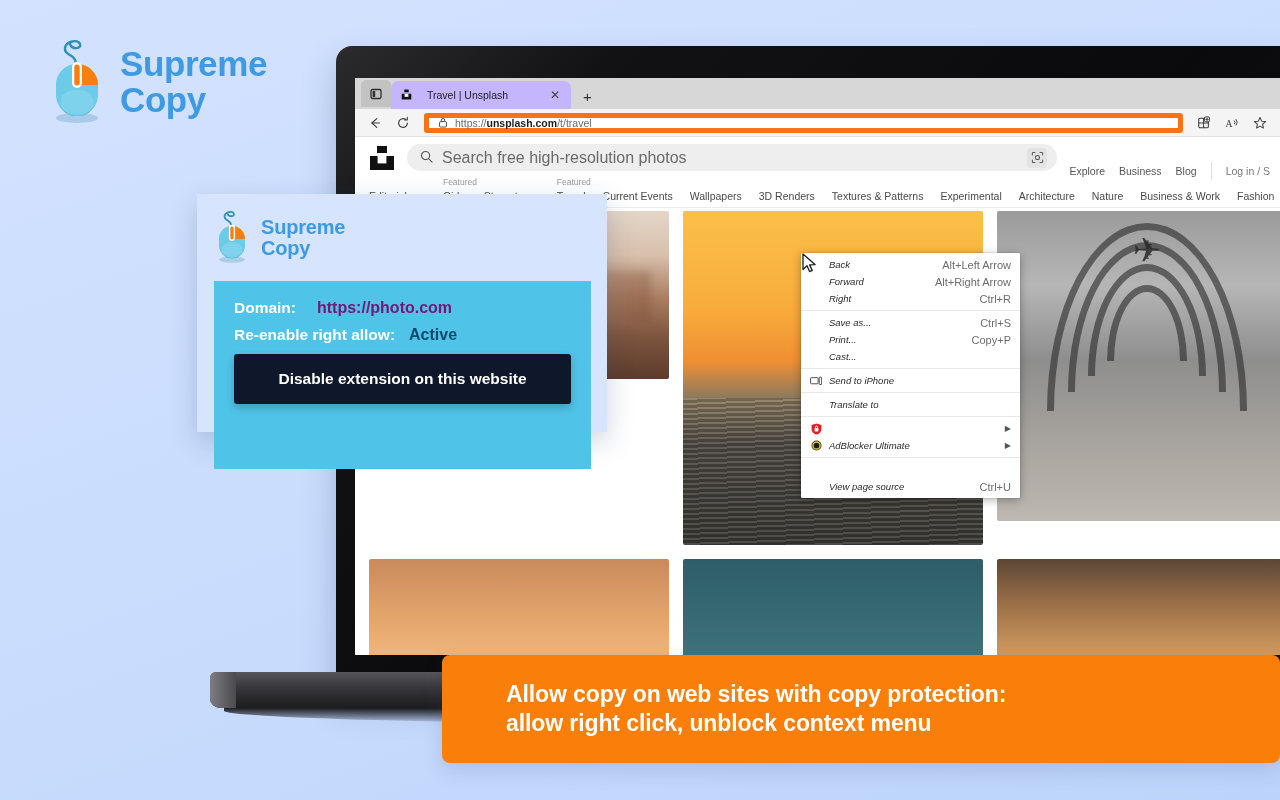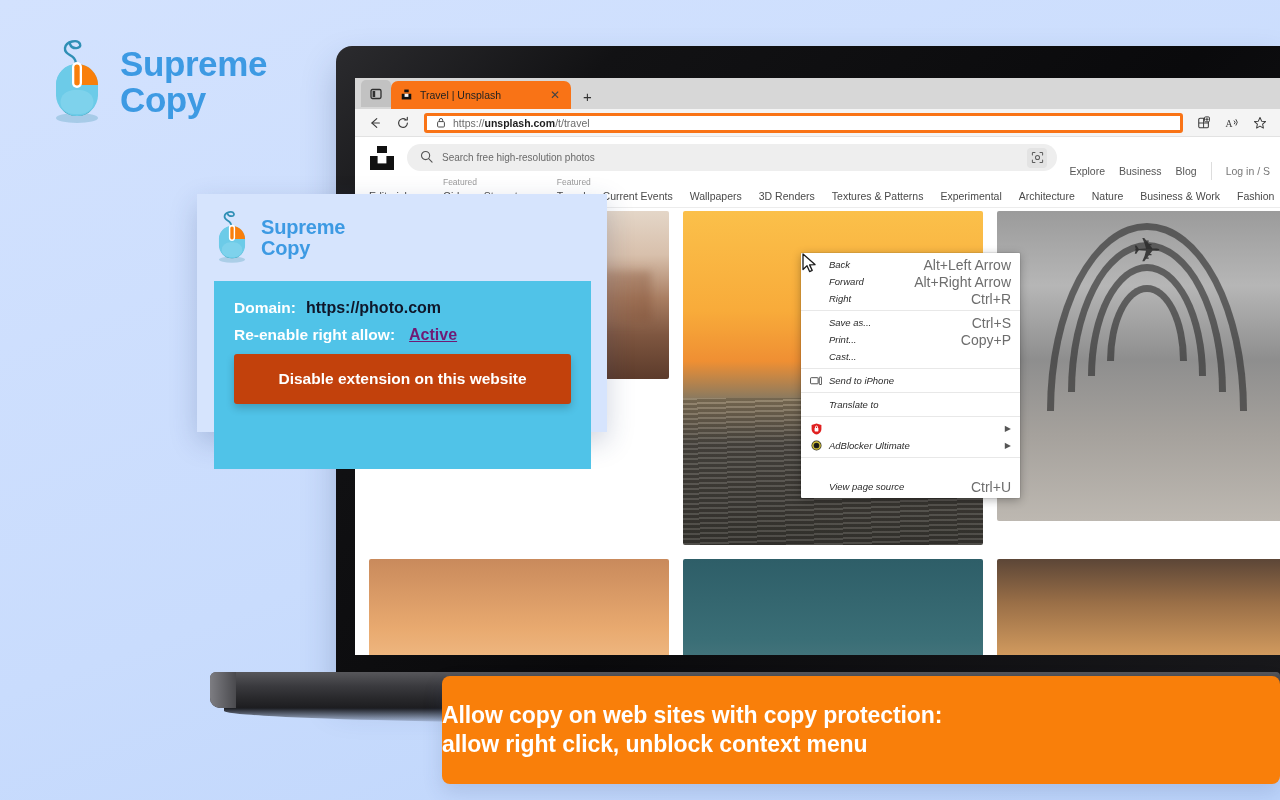--- a/index.html
+++ b/index.html
@@ -71,58 +71,58 @@
   #tabstrip {
     height: 31px; background: #d7d7d7;
     display: flex; align-items: flex-end; padding-left: 6px;
   }
   .tsbtn {
     width: 30px; height: 27px; margin-bottom: 2px;
     display: flex; align-items: center; justify-content: center;
     background: #c2c2c2; border-radius: 5px 5px 0 0;
   }
   .tab {
-    display: flex; align-items: center; gap: 8px;
+    display: flex; align-items: center; gap: 15px;
     height: 28px; padding: 0 8px 0 10px;
-    background: #f97316; border-radius: 7px 7px 0 0;
+    background: #c4b5fd; border-radius: 7px 7px 0 0;
     min-width: 180px;
   }
   .tab-title {
     font-size: 10.5px; color: #222; flex: 1;
     white-space: nowrap; overflow: hidden; text-overflow: ellipsis;
   }
   .tab-close { font-size: 12px; color: #444; line-height: 1; padding: 0 3px; }
   .newtab { font-size: 15px; color: #333; padding: 0 10px 4px 12px; align-self: flex-end; }
 
   #toolbar {
     height: 28px; background: #f4f4f4;
     display: flex; align-items: center; padding: 0 8px;
     gap: 4px; border-bottom: 1px solid #e2e2e2;
   }
   .tb-ico { width: 24px; height: 22px; display:flex; align-items:center; justify-content:center; color:#3a3a3a; }
   #omnibox {
     flex: 1; height: 20px; background: #fff; border-radius: 3px;
     display: flex; align-items: center; gap: 7px; padding: 0 9px;
-    margin: 0 5px; border: 3px solid #f97316;
+    margin: 0 5px; border: 5px solid #f97316;
   }
   #url { font-size: 10.5px; color: #6b6b6b; white-space: nowrap; }
   #url b { color: #1d1d1d; font-weight: 600; }
 
   
   #page { position: relative; background: #fff; height: calc(100% - 60px); }
   #un-header {
     height: 41px; display: flex; align-items: center;
     padding: 0 8px 0 14px; gap: 12px;
   }
   #un-logo { width: 26px; height: 26px; flex: none; }
   #un-search {
     flex: 1; height: 27px; background: #eeeeee; border-radius: 14px;
     display: flex; align-items: center; padding: 0 10px 0 13px; gap: 9px;
   }
-  #un-search .ph { flex: 1; font-size: 10px; color: #6a6a6a; }
+  #un-search .ph { flex: 1; font-size: 16px; color: #6a6a6a; }
   .vis-ico {
     width: 20px; height: 20px; border-radius: 4px; background: #e3e3e3;
     display: flex; align-items: center; justify-content: center;
   }
   #un-nav { display: flex; align-items: center; gap: 14px; padding-right: 2px; margin-top: 27px; }
   #un-nav .lnk { font-size: 10.5px; color: #555; white-space: nowrap; }
   #un-nav .sep { width: 1px; height: 18px; background: #ddd; }
   #un-nav .auth { font-size: 10.5px; color: #777; white-space: nowrap; }
 
   #un-cats {
@@ -182,21 +182,21 @@
     box-shadow: 0 2px 10px rgba(0,0,0,.30), 0 0 0 1px rgba(0,0,0,.06);
     padding: 3px 0; font-size: 9.5px; color: #2b2b2b;
     border-radius: 1px;
   }
   .cm-row {
     display: flex; align-items: center;
     height: 17px; padding: 0 9px 0 8px; gap: 6px;
   }
   .cm-ico { width: 14px; flex: none; display: flex; align-items: center; justify-content: center; }
   .cm-label { flex: 1; white-space: nowrap; font-style: italic; }
-  .cm-accel { color: #6d6d6d; white-space: nowrap; font-size: 14px; }
+  .cm-accel { color: #6d6d6d; white-space: nowrap; font-size: 11px; }
   .cm-arrow { color: #555; font-size: 8px; }
   .cm-div { height: 1px; background: #e8e8e8; margin: 3px 0; }
   #cursor { position: absolute; left: 802px; top: 253px; width: 16px; height: 22px; }
 
   
   #popup {
     position: absolute; left: 197px; top: 194px;
     width: 410px; height: 238px;
     background: #d6e4fd;
     box-shadow: 0 10px 26px rgba(35,60,110,.22);
@@ -206,38 +206,39 @@
     padding: 13px 0 0 17px;
   }
   #pop-brand .pt { display: flex; flex-direction: column; line-height: 1.04; }
   #pop-brand .pt .ln { font-size: 20px; font-weight: 700; color: #3d9ae3; letter-spacing: -0.2px; }
   #pop-card {
     margin: 12px 16px 0 17px; height: 188px;
     background: #50c3e8; padding: 18px 20px 2px 20px;
   }
   .pop-line { display: flex; align-items: baseline; margin-bottom: 9px; }
   .pop-key { font-size: 15.5px; font-weight: 700; color: #ffffff; }
-  .pop-val { font-size: 16px; font-weight: 700; color: #0f172a; margin-left: 10px; }
-  .pop-val.active { color: #701a75; margin-left: 14px; text-decoration: underline; }
+  .pop-val { font-size: 16px; font-weight: 700; color: #701a75; margin-left: 21px; }
+  .pop-val.active { color: #0c4a6e; margin-left: 14px; }
   #pop-btn {
-    margin-top: 10px; height: 50px; background: #c2410c;
+    margin-top: 10px; height: 50px; background: #0f172a;
     border-radius: 3px; display: flex; align-items: center; justify-content: center;
     color: #fff; font-size: 15.5px; font-weight: 700;
     box-shadow: 0 4px 9px rgba(0,0,0,.20);
     border: none; width: 100%; cursor: pointer;
     font-family: "Liberation Sans", sans-serif;
   }
 
   
   #banner {
-    position: absolute; left: 442px; top: 676px;
+    position: absolute; left: 442px; top: 655px;
     width: 838px; height: 108px;
     background: #f97f0a; border-radius: 8px;
     box-shadow: 0 8px 20px rgba(50,70,120,.16);
     display: flex; flex-direction: column; justify-content: center;
+    padding-left: 64px;
   }
   #banner .bl {
     color: #fff; font-size: 23px; font-weight: 700;
     line-height: 1.25; letter-spacing: -0.1px;
   }
 </style>
 </head>
 <body>
 
 <div id="stage">

